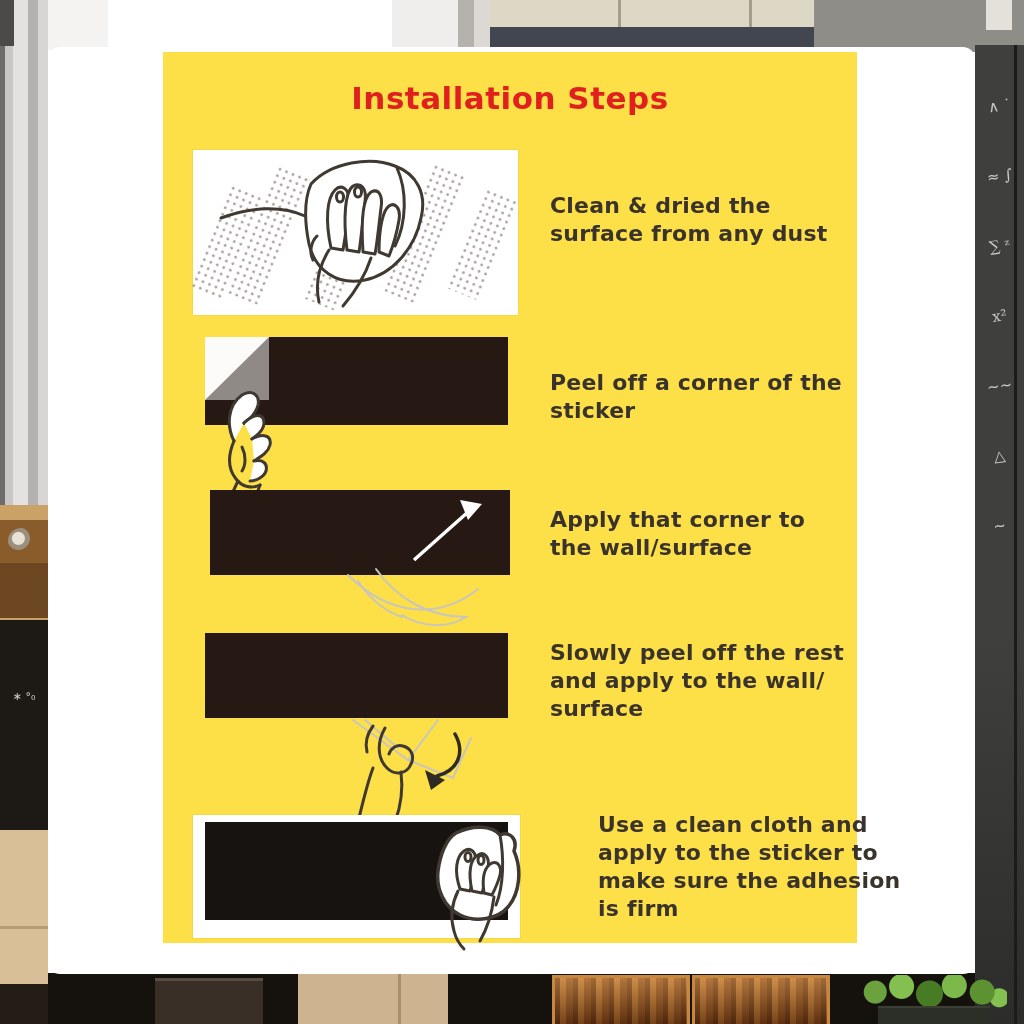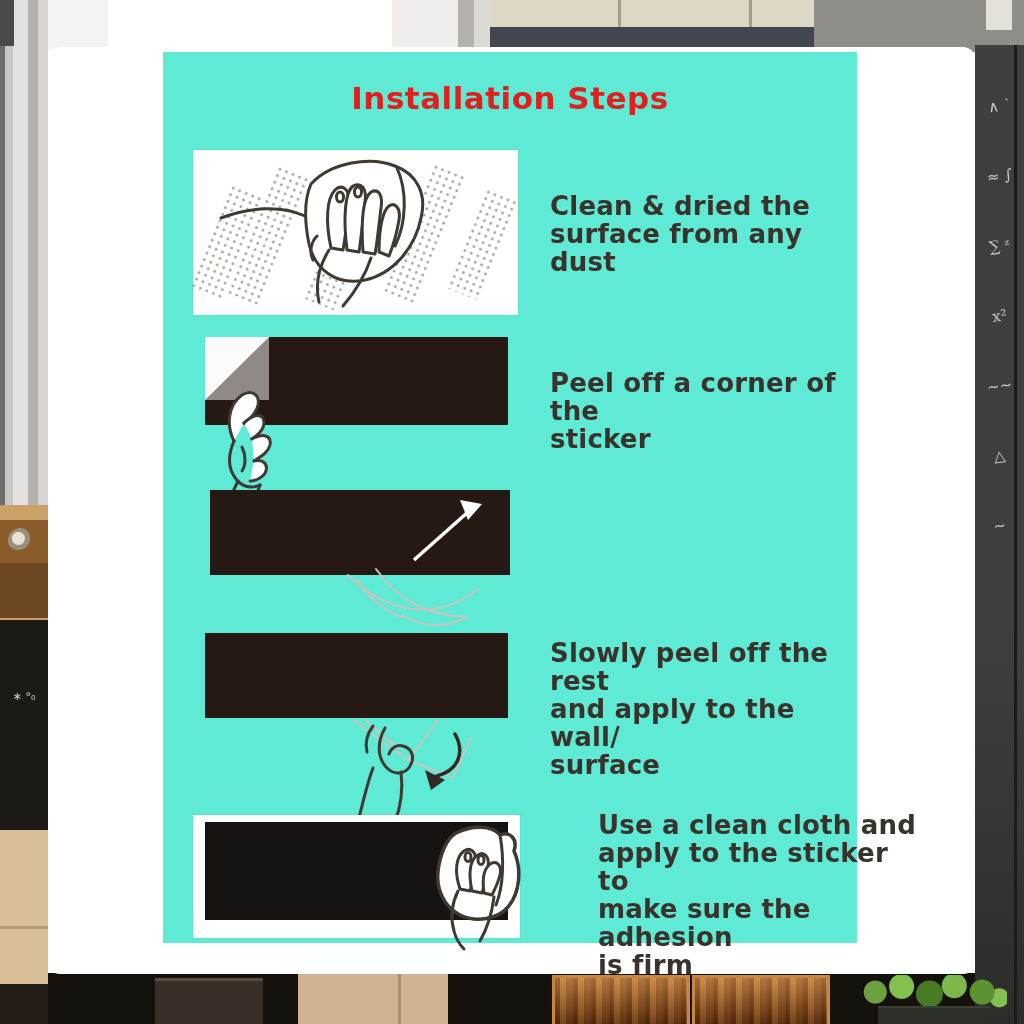--- a/index.html
+++ b/index.html
@@ -55,21 +55,21 @@
       radial-gradient(circle at 15% 45%,#6ca23e 0 11px,transparent 12px),
       radial-gradient(circle at 32% 30%,#84c050 0 12px,transparent 13px),
       radial-gradient(circle at 50% 50%,#487c24 0 13px,transparent 14px),
       radial-gradient(circle at 66% 28%,#7db84a 0 12px,transparent 13px),
       radial-gradient(circle at 84% 45%,#5d9232 0 12px,transparent 13px),
       radial-gradient(circle at 95% 60%,#84c050 0 9px,transparent 10px);}
   .bg-planter{left:878px;top:1006px;width:112px;height:18px;background:#2b2f28;border-top:2px solid #3c4034;}
 
   
   .frame{position:absolute;left:48px;top:47px;width:927px;height:927px;background:#ffffff;border-radius:12px;}
-  .panel{position:absolute;left:115px;top:5px;width:694px;height:891px;background:#5eead4;}
+  .panel{position:absolute;left:115px;top:5px;width:694px;height:891px;background:#fde047;}
 
   .title{position:absolute;left:0;top:28px;width:100%;text-align:center;
     font-size:31px;font-weight:bold;color:#e01f1f;letter-spacing:.5px;}
 
   .illu-box{position:absolute;background:#ffffff;box-shadow:0 0 0 1px rgba(0,0,0,.03);}
   .box1{left:30px;top:98px;width:325px;height:165px;}
   .box5{left:30px;top:763px;width:327px;height:123px;}
 
   .dots{position:absolute;width:34px;background-image:radial-gradient(circle,#a9a39c 1.2px,transparent 1.5px);
         background-size:7px 7px;transform:rotate(22deg);}
@@ -77,21 +77,21 @@
   .bar{position:absolute;background:#261913;}
   .bar2{left:42px;top:285px;width:303px;height:88px;}
   .bar3{left:47px;top:438px;width:300px;height:85px;}
   .bar4{left:42px;top:581px;width:303px;height:85px;}
   .bar5{position:absolute;left:12px;top:7px;width:303px;height:98px;background:#171310;}
   .peel-corner-white{position:absolute;left:0;top:0;width:64px;height:63px;background:#fcfbfa;}
   .peel-corner-fold{position:absolute;left:0;top:0;width:64px;height:63px;background:#8f8a85;
     clip-path:polygon(100% 0,100% 100%,0 100%);}
 
   .step-text{position:absolute;left:387px;width:320px;color:#3a332c;font-weight:bold;
-    font-size:26px;line-height:28px;white-space:pre-line;letter-spacing:.2px;}
+    font-size:22px;line-height:28px;white-space:pre-line;letter-spacing:.2px;}
   .t1{top:140px;} .t2{top:296px;margin-top:21px;} .t3{top:454px;} .t4{top:587px;} .t5{top:759px;margin-left:48px;}
 
   svg{position:absolute;overflow:visible;}
   .line{stroke:#3f3931;stroke-width:3;fill:none;stroke-linecap:round;stroke-linejoin:round;}
   .fillw{stroke:#3f3931;stroke-width:3;fill:#ffffff;stroke-linecap:round;stroke-linejoin:round;}
   .faint{stroke:#c9c5bf;stroke-width:2;fill:none;stroke-linecap:round;}
   .white-arrow{stroke:#ffffff;stroke-width:3.5;fill:none;}
 </style>
 </head>
 <body>
@@ -186,20 +186,22 @@
         <svg viewBox="0 0 80 70" style="left:200px;top:8px;width:80px;height:70px;">
           <path class="white-arrow" d="M4,62 L58,14"></path>
           <polygon points="50,2 72,6 58,22" fill="#ffffff"></polygon>
         </svg>
       </div>
       <svg viewBox="0 0 160 70" style="left:165px;top:515px;width:160px;height:70px;">
         <path class="faint" d="M20,8 C60,48 110,54 150,22"></path>
         <path class="faint" d="M48,2 C70,34 104,50 138,50 C120,62 92,60 74,48"></path>
         <path class="faint" d="M30,14 C40,30 56,44 74,50"></path>
       </svg>
+      <div class="step-text t3">Apply that corner to
+the wall/surface</div>
 
       <div class="bar bar4"></div>
       <svg viewBox="0 0 180 135" style="left:150px;top:666px;width:180px;height:135px;">
         <path class="faint" d="M40,2 L95,42 L125,2"></path>
         <path class="faint" d="M52,2 L85,30"></path>
         <path class="faint" d="M95,42 L140,60 L158,20"></path>
         <path class="line" d="M72,10 C64,24 64,40 74,50 C82,58 94,56 98,46 C102,38 98,30 90,28 C84,26 78,30 76,36"></path>
         <path class="line" d="M88,54 C90,70 88,88 82,104"></path>
         <path class="line" d="M60,50 C54,66 50,84 46,100"></path>
         <path class="line" d="M60,8 C54,16 52,26 54,34"></path>

